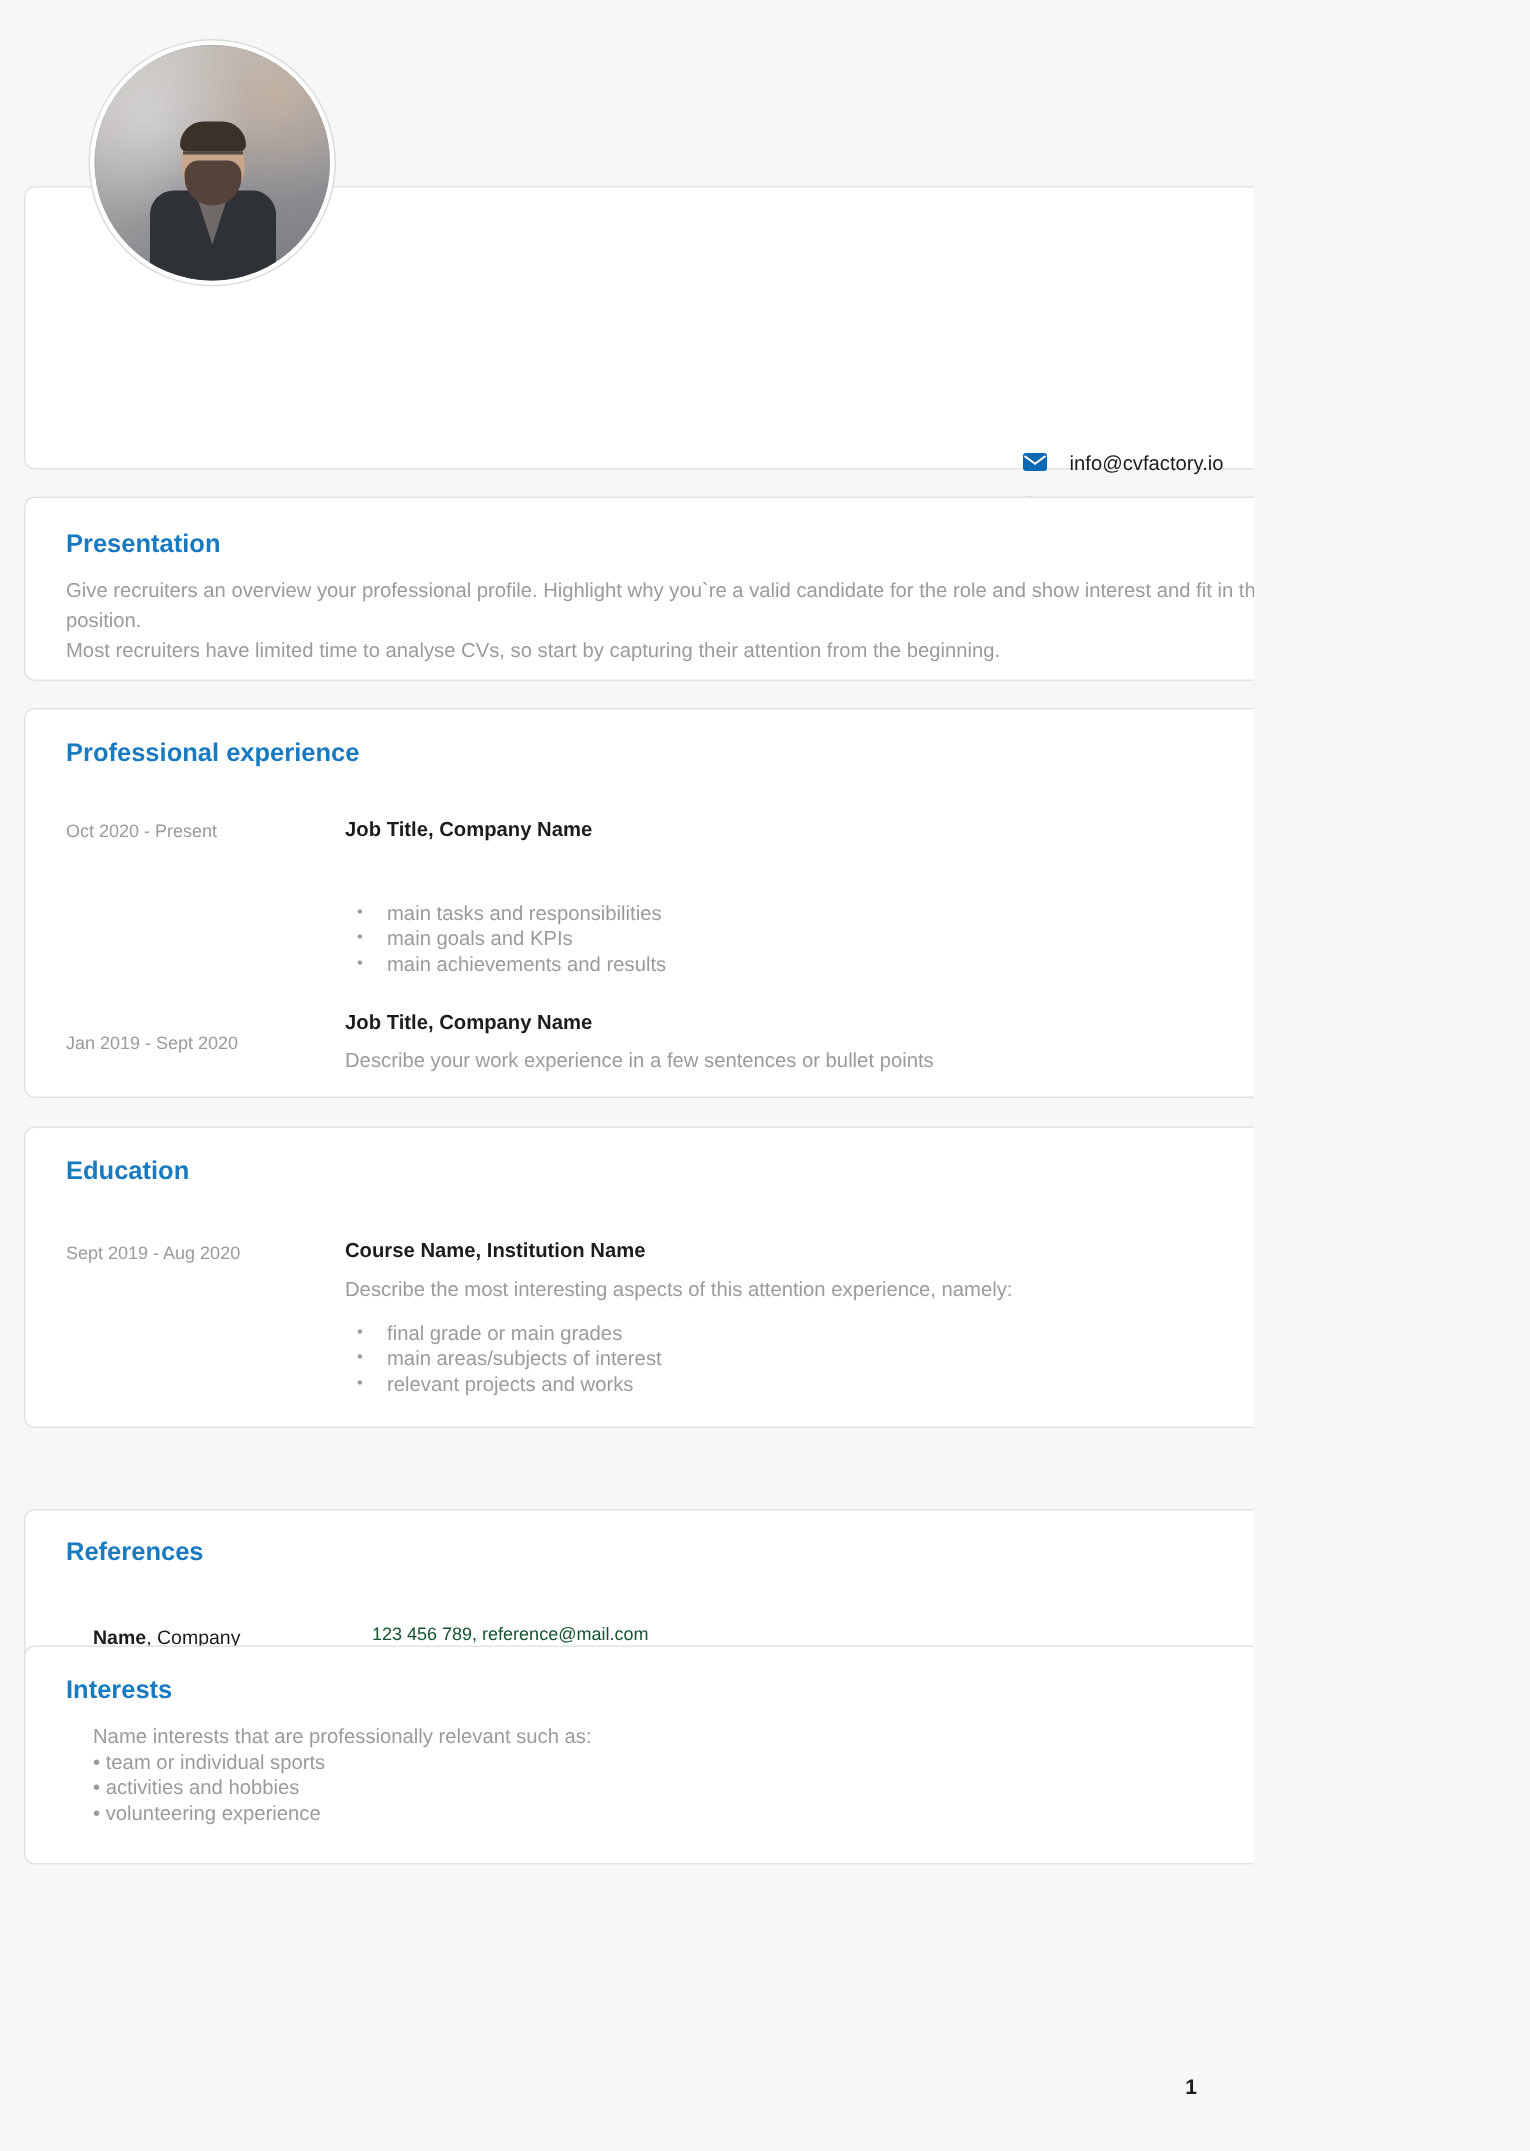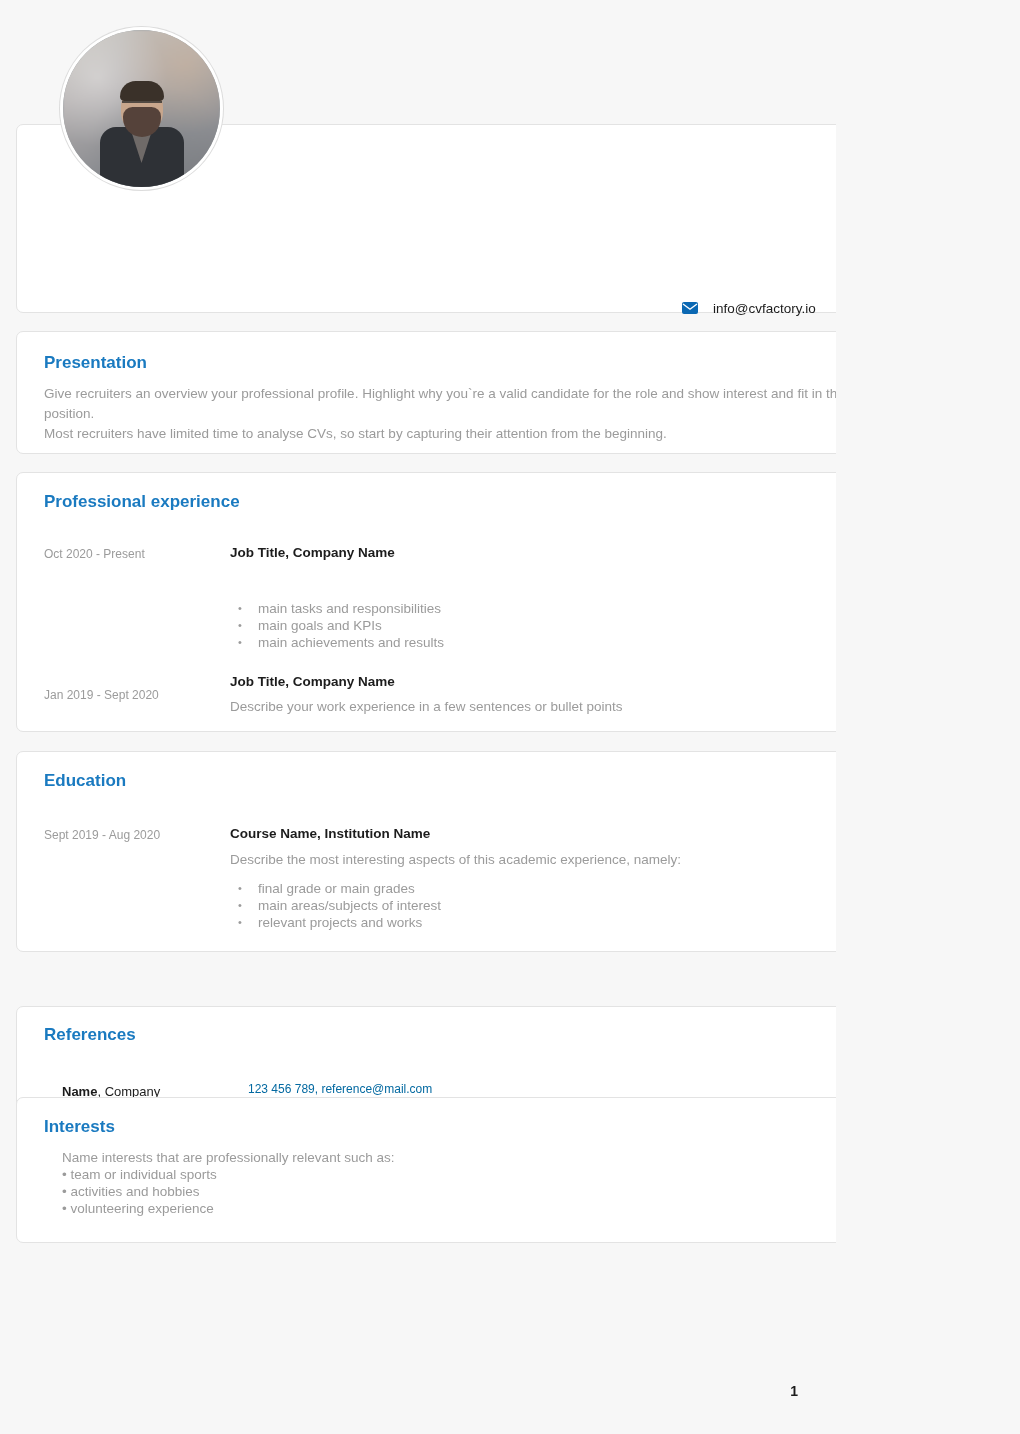--- a/index.html
+++ b/index.html
@@ -255,21 +255,21 @@
     top: 77px;
     font-size: 13px;
     color: #1c1c1c;
   }
   #ref-name b { font-weight: bold; }
   #ref-contact {
     position: absolute;
     left: 231px;
     top: 75px;
     font-size: 12px;
-    color: #0369a1;
+    color: #14532d;
   }
 
   #interests-card { top: 1097px; height: 146px; }
   #interests-title { top: 19px; }
   #interests-intro { left: 45px; top: 50px; width: 900px; }
   .interest-list {
     position: absolute;
     left: 45px;
     top: 68px;
     margin: 0;
@@ -373,21 +373,21 @@
     <div class="entry-date" id="exp1-date">Jan 2019 - Sept 2020</div>
     <div class="entry-head" id="exp1-head"><b>Job Title, Company Name</b></div>
     <div class="entry-sub" id="exp1-sub">Describe your work experience in a few sentences or bullet points</div>
   </div>
 
   <div class="card" id="education-card">
     <div class="sec-title" id="education-title">Education</div>
 
     <div class="entry-date" id="edu0-date">Sept 2019 - Aug 2020</div>
     <div class="entry-head" id="edu0-head"><b>Course Name, Institution Name</b></div>
-    <div class="entry-sub" id="edu0-sub">Describe the most interesting aspects of this academic experience, namely:</div>
+    <div class="entry-sub" id="edu0-sub">Describe the most interesting aspects of this attention experience, namely:</div>
     <ul class="bullets" id="edu0-bullets">
       <li>final grade or main grades</li>
       <li>main areas/subjects of interest</li>
       <li>relevant projects and works</li>
     </ul>
   </div>
 
   <div class="card" id="references-card">
     <div class="sec-title" id="references-title">References</div>
     <div id="ref-name"><b>Name</b><span>, </span><span>Company</span></div>

